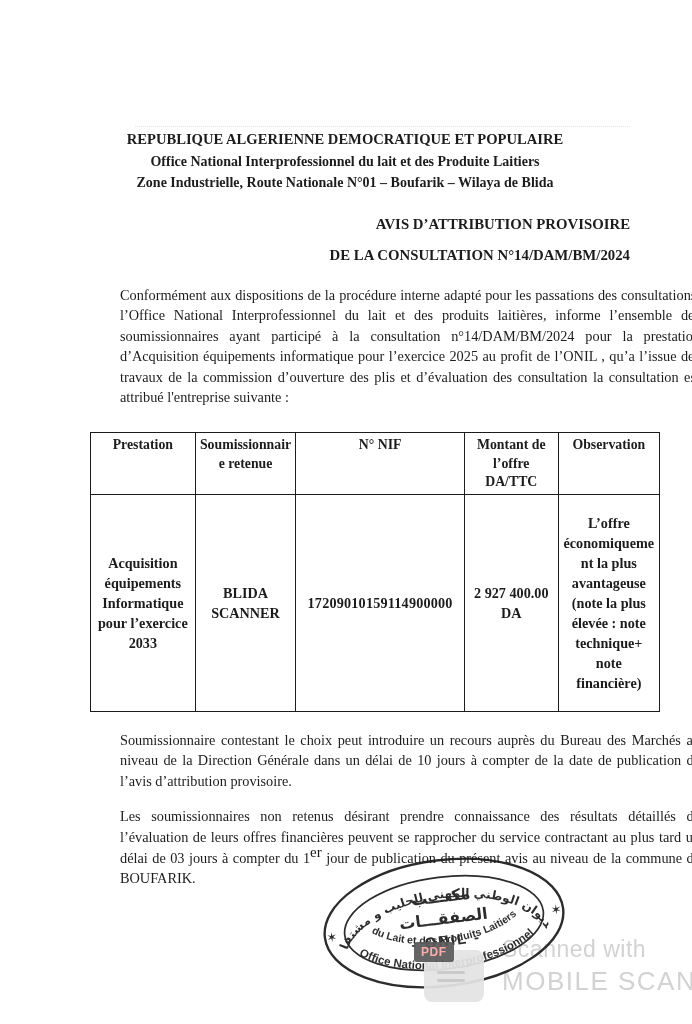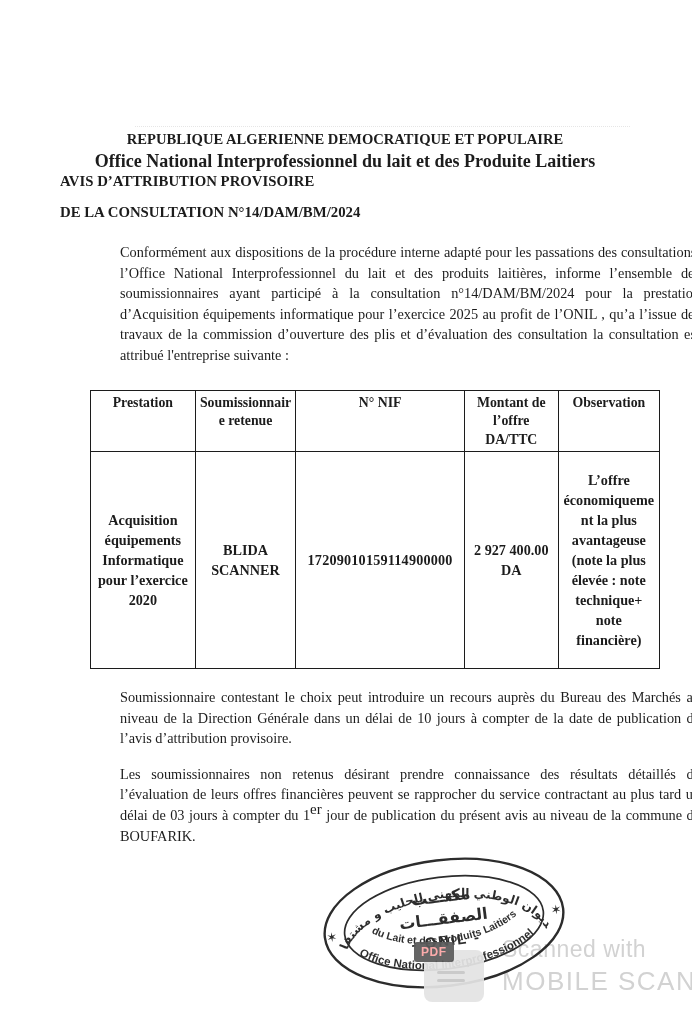--- a/index.html
+++ b/index.html
@@ -15,23 +15,23 @@
 
   .scan-artifact {
     position: absolute; top: 126px; left: 135px; width: 495px;
     border-top: 1px dotted #dcdcdc; opacity: .7;
   }
 
   .content { padding: 129px 24px 0 88px; width: 580px; box-sizing: content-box; }
 
   .centerblock { width: 570px; margin-left: -28px; text-align: center; }
   .hdr-line { font-weight: bold; font-size: 14.6px; line-height: 21.5px; }
-  .hdr-line.small { font-size: 18px; text-align: center; }
-
-  .titleblock { width: 570px; margin-left: -28px; text-align: left; }
+  .hdr-line.small { font-size: 14px; text-align: center; }
+
+  .titleblock { width: 570px; margin-left: -28px; text-align: right; margin-top: 21px; }
   .title-line { font-weight: bold; font-size: 14.8px; line-height: 18px; }
   .title-line + .title-line { margin-top: 13px; }
 
   .para {
     width: 580px; text-align: justify;
     font-size: 14.3px; line-height: 20.6px; margin-left: 32px;
   }
   .p1 { margin-top: 21px; }
   .p2 { margin-top: 18px; }
   .p3 { margin-top: 15px; }
@@ -110,20 +110,21 @@
 
 <div class="page">
 
   <div class="scan-artifact"></div>
 
   <div class="content">
 
     <div class="centerblock">
       <div class="hdr-line">REPUBLIQUE ALGERIENNE DEMOCRATIQUE ET POPULAIRE</div>
       <div class="hdr-line small">Office National Interprofessionnel du lait et des Produite Laitiers</div>
+      <div class="hdr-line small">Zone Industrielle, Route Nationale N°01 – Boufarik – Wilaya de Blida</div>
     </div>
 
     <div class="titleblock">
       <div class="title-line">AVIS D’ATTRIBUTION PROVISOIRE</div>
       <div class="title-line">DE LA CONSULTATION N°14/DAM/BM/2024</div>
     </div>
 
     <p class="para p1">Conformément aux dispositions de la procédure interne adapté pour les passations des consultations, l’Office National Interprofessionnel du lait et des produits laitières, informe l’ensemble des soumissionnaires ayant participé à la consultation n°14/DAM/BM/2024 pour la prestation  d’Acquisition équipements informatique pour l’exercice 2025 au profit de l’ONIL , qu’a l’issue des travaux de la commission d’ouverture des plis et d’évaluation des consultation la consultation est attribué l'entreprise suivante :</p>
 
     <table class="award">
@@ -138,21 +139,21 @@
         <tr>
           <th>Prestation</th>
           <th>Soumissionnaire retenue</th>
           <th>N° NIF</th>
           <th>Montant de l’offre DA/TTC</th>
           <th>Observation</th>
         </tr>
       </thead>
       <tbody>
         <tr>
-          <td>Acquisition équipements Informatique pour l’exercice 2020</td>
+          <td>Acquisition équipements Informatique pour l’exercice 2033</td>
           <td>BLIDA SCANNER</td>
           <td class="nif-cell">17209010159114900000</td>
           <td>2 927 400.00 DA</td>
           <td class="obs-cell">L’offre économiquement la plus avantageuse (note la plus élevée : note technique+ note financière)</td>
         </tr>
       </tbody>
     </table>
 
     <p class="para p2">Soumissionnaire contestant le choix peut introduire un recours auprès du Bureau des Marchés au niveau de la Direction Générale dans un délai de 10 jours à compter de la date de publication de l’avis d’attribution provisoire.</p>
 

